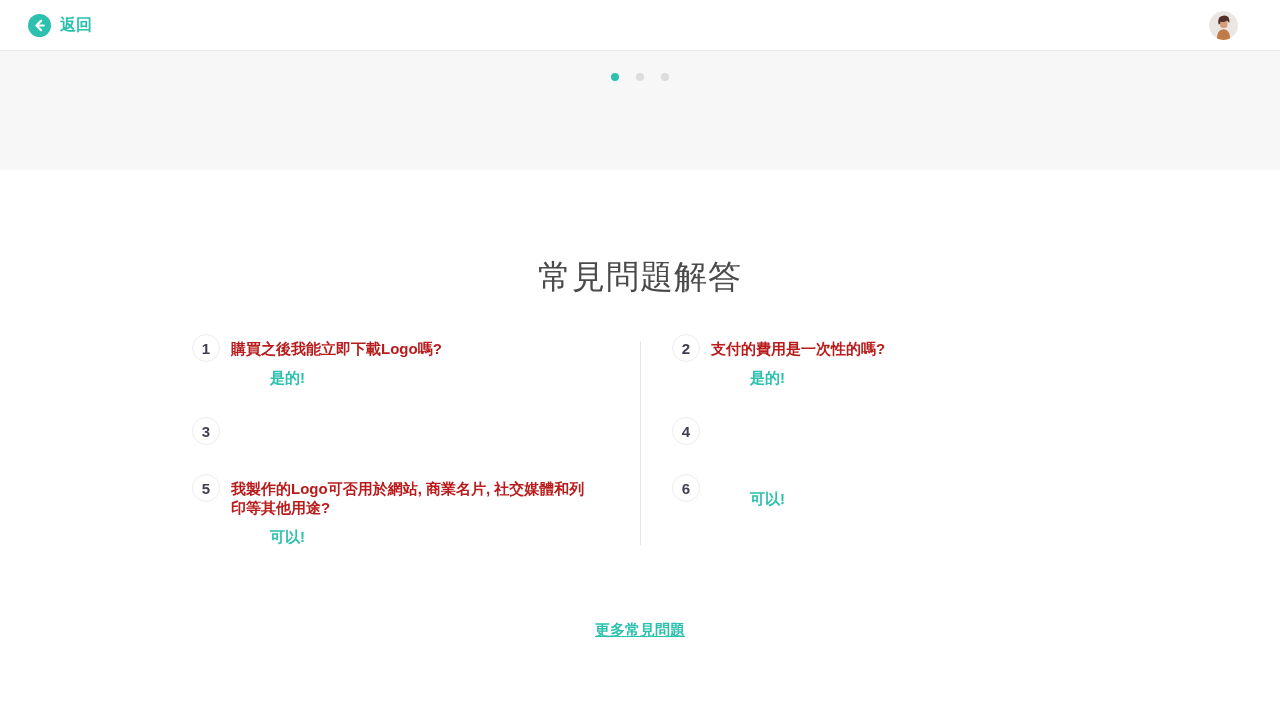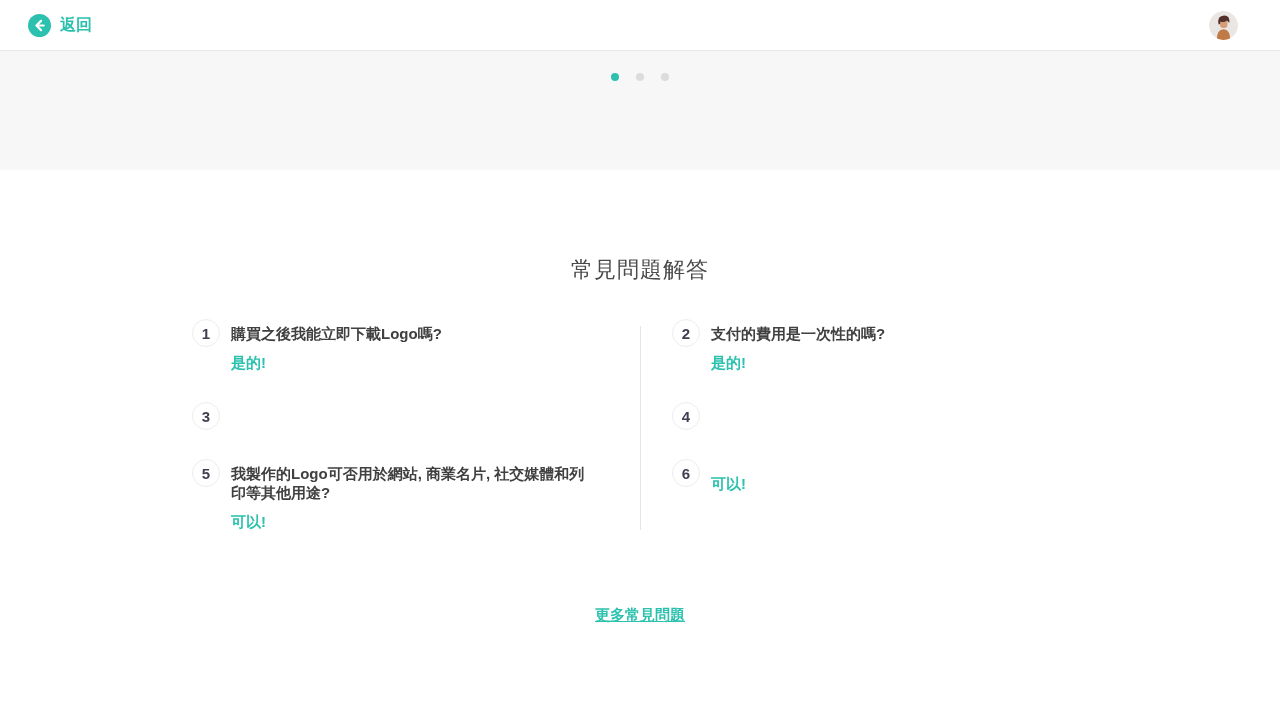--- a/index.html
+++ b/index.html
@@ -56,21 +56,21 @@
     margin: 0 8.5px;
     cursor: pointer;
     display: inline-block;
   }
   .dot.active { background: #2cc1ae; }
 
   
   .page-title {
     margin-top: 85px;
     text-align: center;
-    font-size: 22px;
+    font-size: 33px;
     font-weight: 500;
     color: #4a4a4a;
     letter-spacing: 1px;
   }
 
   .faq-wrap {
     width: 896px;
     margin: 35px auto 0 auto;
     position: relative;
   }
@@ -103,27 +103,28 @@
     font-size: 15px;
     font-weight: 600;
     color: #3f3f51;
     margin-top: -1px;
   }
   .faq-body { margin-left: 11px; padding-top: 4px; }
   .faq-question {
     font-size: 15px;
     font-weight: 600;
     line-height: 19px;
-    color: #404040;
+    color: #b91c1c;
   }
   .faq-answer {
     margin-top: 11px;
     font-size: 15px;
     font-weight: 700;
     color: #2cc1ae;
+    margin-left: 39px;
   }
 
   .footer-row {
     width: 960px;
     margin: 0 auto;
     text-align: center;
     margin-top: 74px;
   }
   .more-link {
     font-size: 15px;

